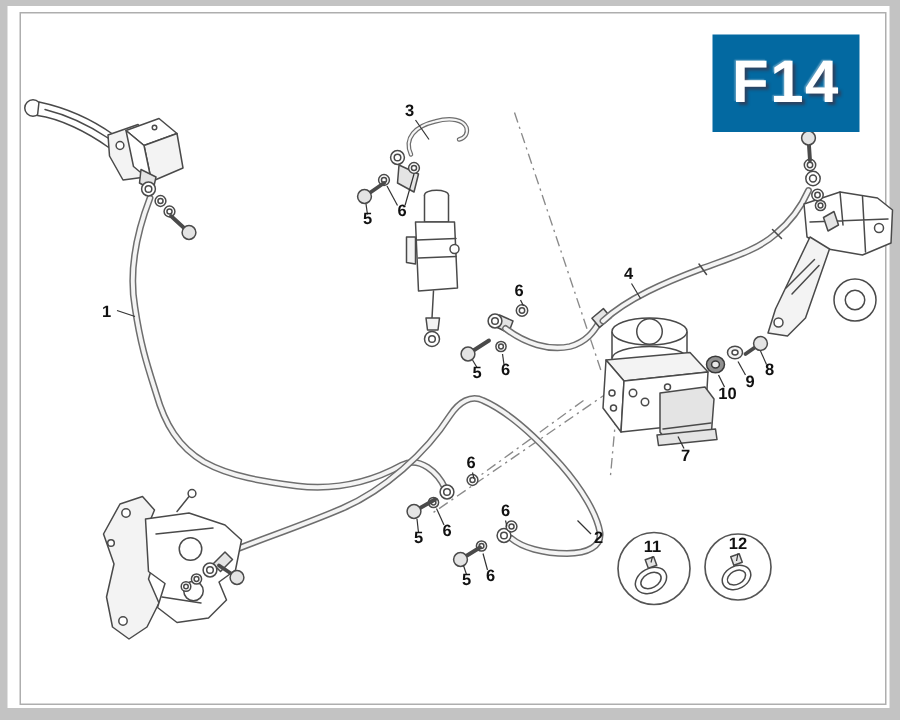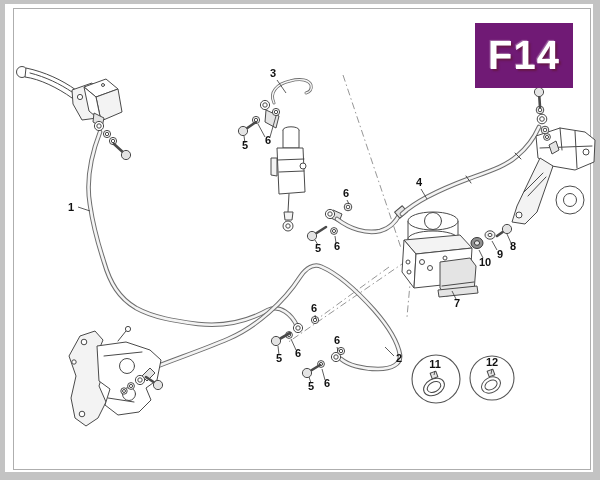--- a/index.html
+++ b/index.html
@@ -269,16 +269,16 @@
         <text x="500" y="258" class="callout">9</text>
         <line x1="483" y1="258" x2="479" y2="250" class="leader"></line>
         <text x="485" y="266" class="callout">10</text>
         <line x1="435" y1="371" x2="434" y2="375" class="leader"></line>
         <text x="435" y="368" class="callout">11</text>
         <line x1="492" y1="369" x2="491" y2="374" class="leader"></line>
         <text x="492" y="366" class="callout">12</text>
       </g>
   </svg>
 
-  <div id="code-badge" style="background: #701a75; color: rgb(255, 255, 255);">
+  <div id="code-badge" style="background: #0369a1; color: rgb(255, 255, 255);">
     <span>F14</span>
   </div>
 </div>
 
 </body></html>

